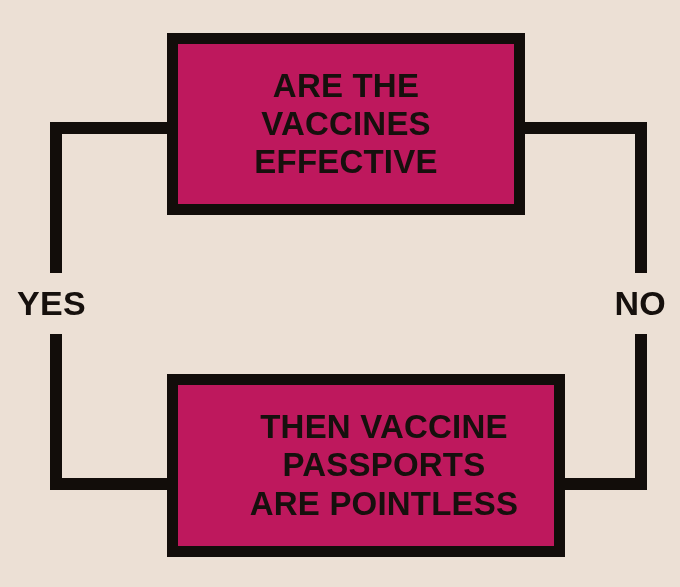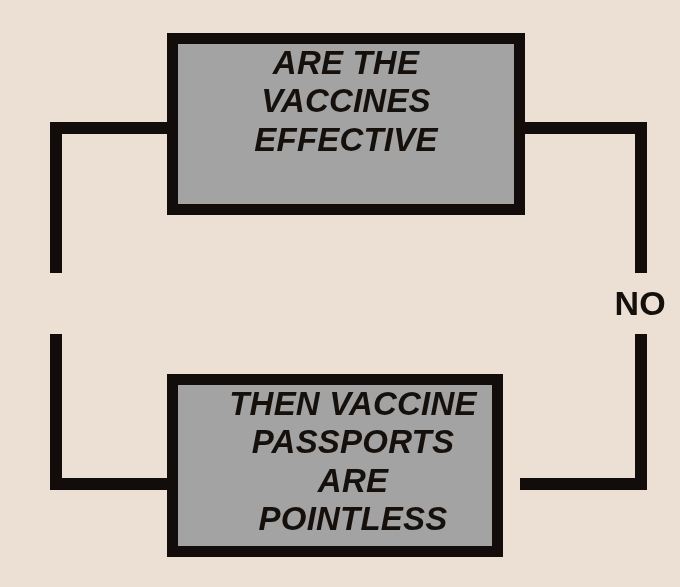--- a/index.html
+++ b/index.html
@@ -19,25 +19,25 @@
     width: 680px;
     height: 587px;
     background: #ece0d5;
   }
 
   
   .node {
     position: absolute;
     box-sizing: border-box;
     border: 11px solid #120d0a;
-    background: #a3a3a3;
+    background: #be185d;
     display: flex;
+    align-items: center;
     justify-content: center;
     text-align: center;
-    font-style: italic;
   }
 
   .node-text {
     font-size: 33px;
     font-weight: bold;
     line-height: 1.16;
     color: #16100d;
     letter-spacing: 0.2px;
     white-space: pre-line;
     padding: 0 12px;
@@ -46,21 +46,21 @@
   #node-question {
     left: 167px;
     top: 33px;
     width: 358px;
     height: 182px;
   }
 
   #node-conclusion {
     left: 167px;
     top: 374px;
-    width: 336px;
+    width: 398px;
     height: 183px;
     padding-left: 36px;
   }
 
   
   .conn {
     position: absolute;
     background: #120d0a;
   }
 
@@ -162,16 +162,17 @@
 VACCINES
 EFFECTIVE</div>
   </div>
 
   <div class="node" id="node-conclusion">
     <div class="node-text">THEN VACCINE
 PASSPORTS
 ARE POINTLESS</div>
   </div>
 
+  <div class="branch-label" id="label-yes">YES</div>
 
   <div class="branch-label" id="label-no">NO</div>
 
 </div>
 
 </body></html>

